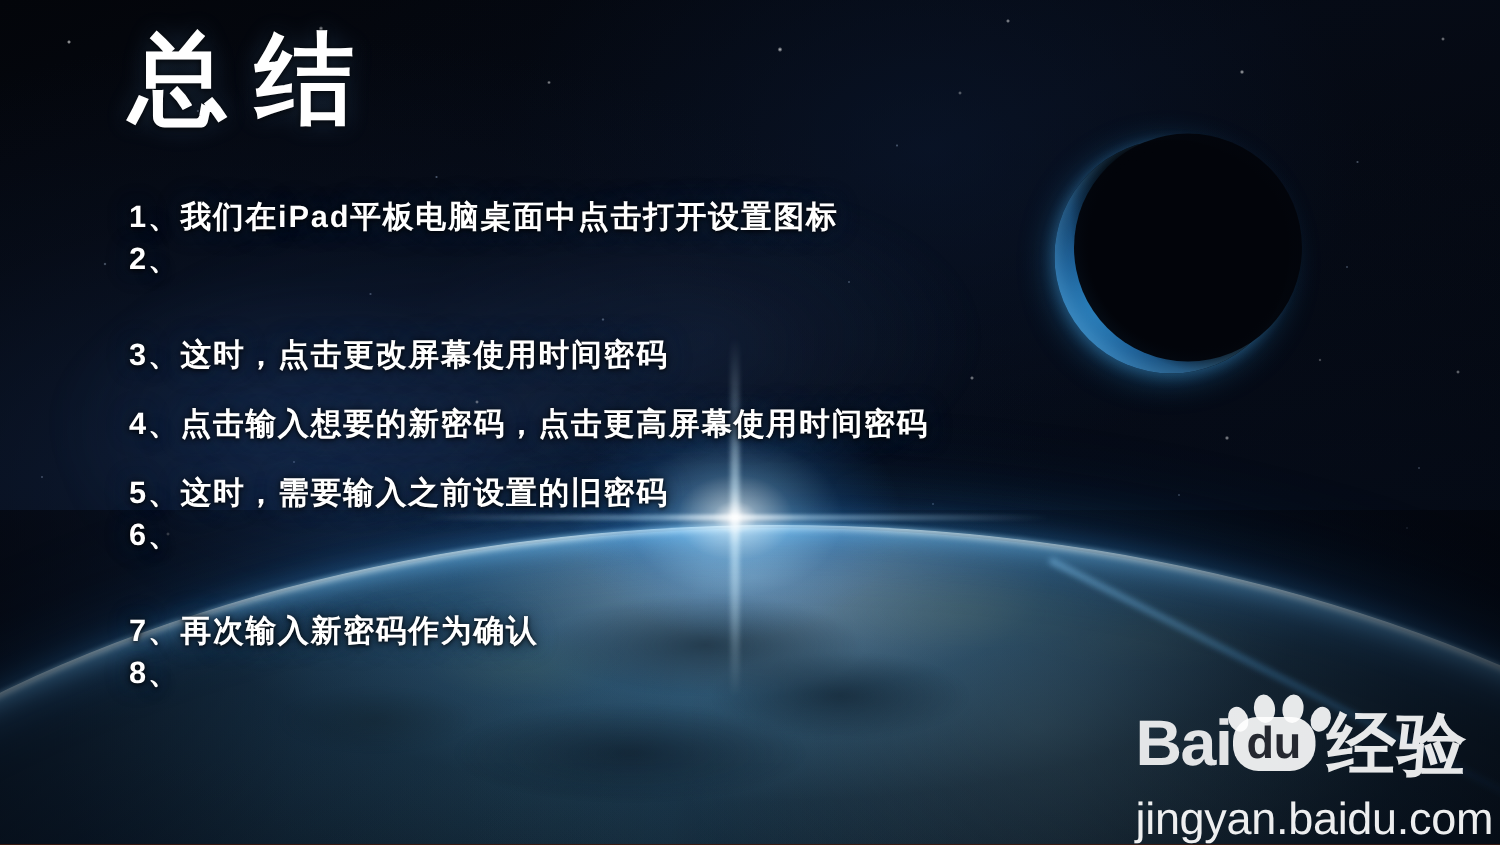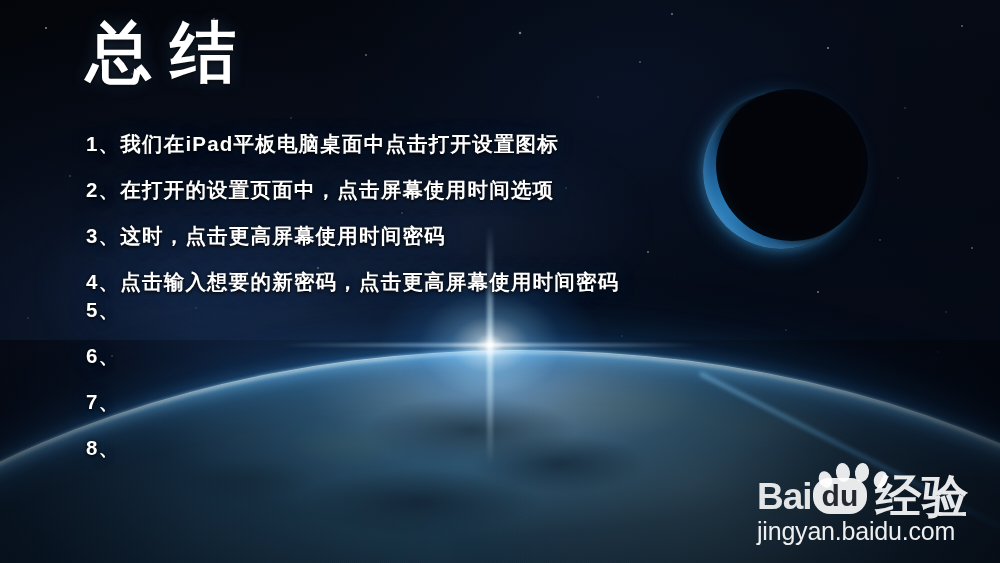--- a/index.html
+++ b/index.html
@@ -329,21 +329,21 @@
     width: 238px;
     height: 78px;
   }
   .wm-logo {
     position: relative;
     height: 44px;
     display: flex;
     align-items: center;
   }
   .wm-bai {
-    font-size: 37px;
+    font-size: 43px;
     font-weight: 700;
     color: rgba(255,255,255,0.88);
     letter-spacing: -1px;
     line-height: 1;
   }
   .wm-du {
     position: relative;
     margin-left: 1px;
     padding: 2px 9px 2px 9px;
     font-size: 30px;
@@ -374,22 +374,22 @@
   .wm-paw .t4 { left: 57px; top: 10px; width: 13px; height: 17px; transform: rotate(22deg); }
   .wm-jy {
     margin-left: 8px;
     font-size: 46px;
     font-weight: 700;
     color: rgba(255,255,255,0.90);
     letter-spacing: 1px;
     line-height: 1;
   }
   .wm-url {
-    margin-top: 0;
-    font-size: 25px;
+    margin-top: 12px;
+    font-size: 30px;
     font-weight: 400;
     color: rgba(255,255,255,0.93);
     letter-spacing: -0.2px;
     line-height: 1.1;
   }
 </style>
 </head>
 <body>
 
 <div id="slide">
@@ -421,38 +421,39 @@
 
     <div class="slide-title">总结</div>
 
     <ul class="steps">
       <li class="step">
         <span class="step-num">1、</span>
         <span class="step-text">我们在iPad平板电脑桌面中点击打开设置图标</span>
       </li>
       <li class="step">
         <span class="step-num">2、</span>
-        <span class="step-text">在打开的设置页面中，点击屏幕使用时间选项</span>
       </li>
       <li class="step">
         <span class="step-num">3、</span>
-        <span class="step-text">这时，点击更高屏幕使用时间密码</span>
+        <span class="step-text">这时，点击更改屏幕使用时间密码</span>
       </li>
       <li class="step">
         <span class="step-num">4、</span>
         <span class="step-text">点击输入想要的新密码，点击更高屏幕使用时间密码</span>
       </li>
       <li class="step">
         <span class="step-num">5、</span>
+        <span class="step-text">这时，需要输入之前设置的旧密码</span>
       </li>
       <li class="step">
         <span class="step-num">6、</span>
       </li>
       <li class="step">
         <span class="step-num">7、</span>
+        <span class="step-text">再次输入新密码作为确认</span>
       </li>
       <li class="step">
         <span class="step-num">8、</span>
       </li>
     </ul>
 
     <div class="watermark">
       <div class="wm-logo">
         <span class="wm-bai">Bai</span>
         <span class="wm-paw">

